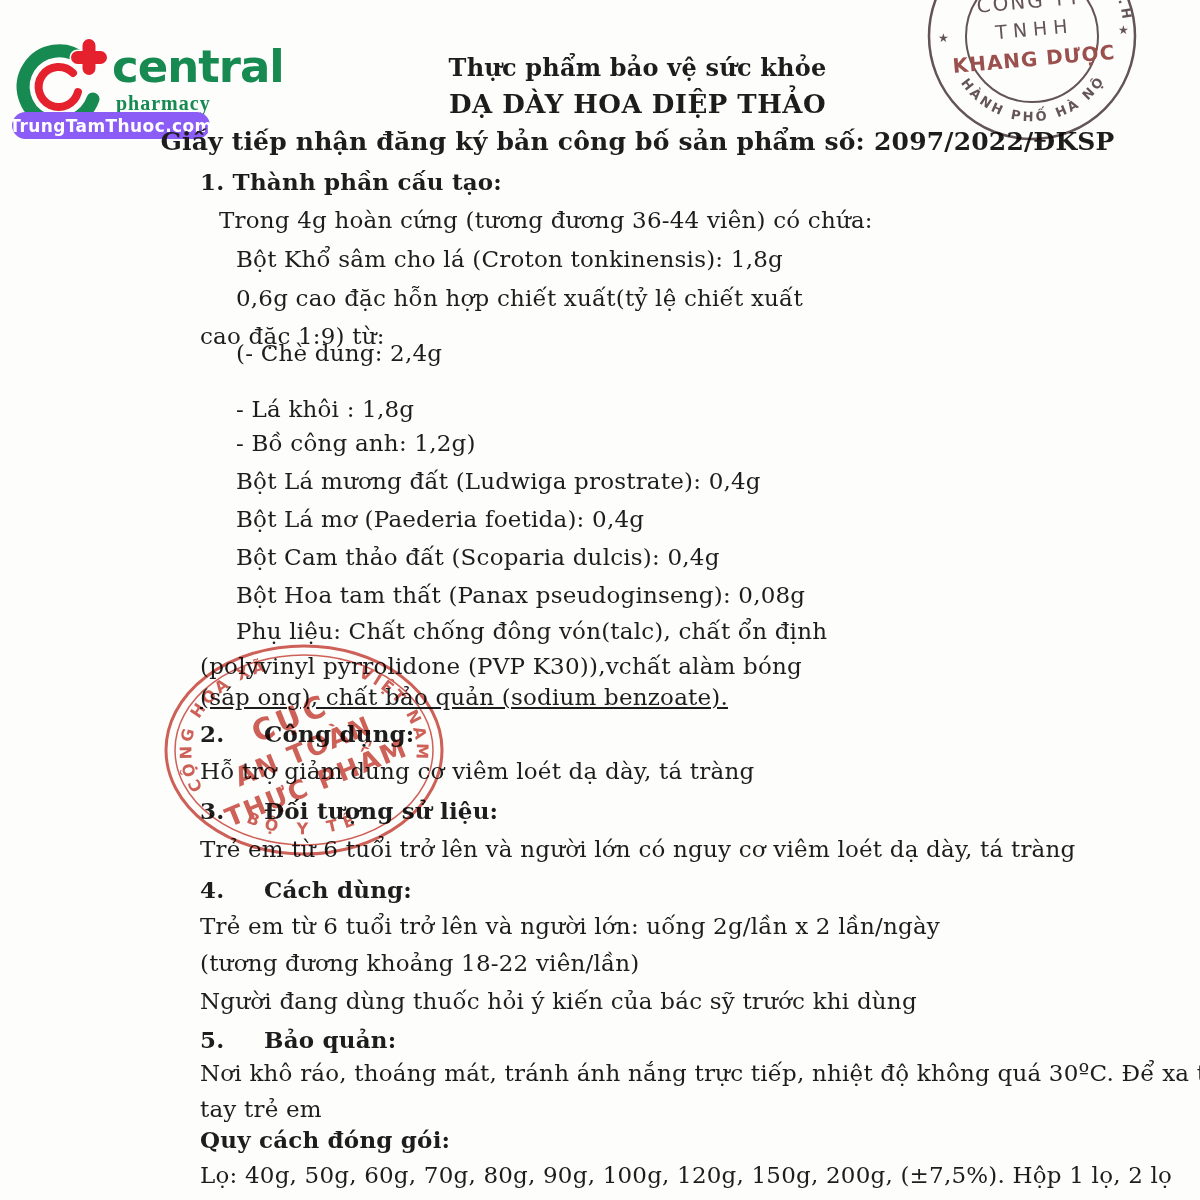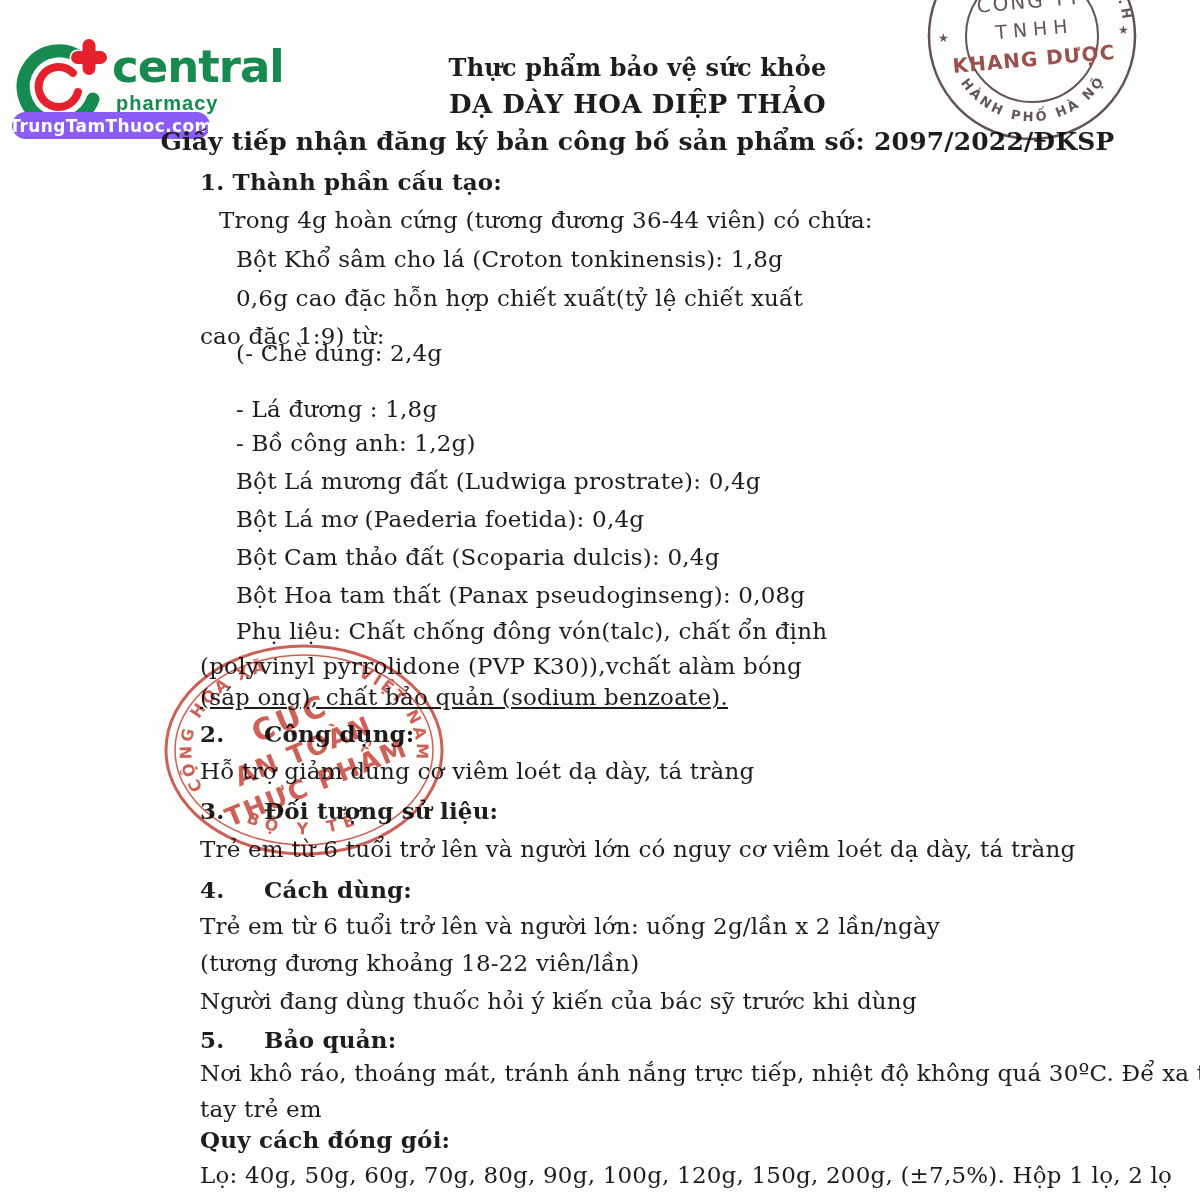--- a/index.html
+++ b/index.html
@@ -14,21 +14,21 @@
   .ind2{left:236px;}
   .bold{font-weight:bold;}
   .center{left:150px;width:975px;text-align:center;}
   .hnum{display:inline-block;width:64px;}
 
   
   #logo{position:absolute;left:8px;top:28px;width:210px;height:115px;text-align:center;}
   #logo-icon{position:absolute;left:4px;top:6px;width:100px;height:100px;}
   #logo-brand{position:absolute;left:104px;top:16px;font-family:"DejaVu Sans","Liberation Sans",sans-serif;
       font-weight:bold;font-size:45px;color:#168a50;letter-spacing:-1px;line-height:1;}
-  #logo-sub{position:absolute;left:108px;top:64px;font-family:Liberation Sans, sans-serif;
+  #logo-sub{position:absolute;left:108px;top:64px;font-family:Liberation Serif, serif;
       font-weight:bold;font-size:20px;color:#168a50;letter-spacing:1px;}
   #logo-pill{position:absolute;left:4px;top:84px;width:198px;height:27px;background:#8b5cf6;
       border-radius:14px;display:flex;align-items:center;justify-content:center;}
   #logo-pill span{font-family:"DejaVu Sans","Liberation Sans",sans-serif;font-weight:bold;
       font-size:17px;color:#ffffff;letter-spacing:.4px;}
 
   
   .stamp{position:absolute;mix-blend-mode:multiply;pointer-events:none;}
   .stamp-company{left:920px;top:-72px;width:225px;height:235px;opacity:.92;}
   .stamp-company circle{fill:none;stroke:#564549;stroke-width:2.5;}
@@ -74,21 +74,21 @@
   <div class="line bold center" style="top:89px;font-size:26px;letter-spacing:.5px;">DẠ DÀY HOA DIỆP THẢO</div>
   <div class="line bold center" style="top:53px;font-size:24px;">Thực phẩm bảo vệ sức khỏe</div>
   <div class="line bold center" style="top:127px;font-size:25px;">Giấy tiếp nhận đăng ký bản công bố sản phẩm số: 2097/2022/ĐKSP</div>
 
   <div class="line bold" style="top:168px;">1. Thành phần cấu tạo:</div>
   <div class="line ind1" style="top:207px;">Trong 4g hoàn cứng (tương đương 36-44 viên) có chứa:</div>
   <div class="line ind2" style="top:246px;">Bột Khổ sâm cho lá (Croton tonkinensis): 1,8g</div>
   <div class="line ind2" style="top:285px;">0,6g cao đặc hỗn hợp chiết xuất(tỷ lệ chiết xuất</div>
   <div class="line" style="top:323px;">cao đặc 1:9) từ:</div>
   <div class="line ind2" style="top:340px;">(- Chè dung: 2,4g</div>
-  <div class="line ind2" style="top:396px;">- Lá đương : 1,8g</div>
+  <div class="line ind2" style="top:396px;">- Lá khôi : 1,8g</div>
   <div class="line ind2" style="top:430px;">- Bồ công anh: 1,2g)</div>
   <div class="line ind2" style="top:468px;">Bột Lá mương đất (Ludwiga prostrate): 0,4g</div>
   <div class="line ind2" style="top:506px;">Bột Lá mơ (Paederia foetida): 0,4g</div>
   <div class="line ind2" style="top:544px;">Bột Cam thảo đất (Scoparia dulcis): 0,4g</div>
   <div class="line ind2" style="top:582px;text-align:center;">Bột Hoa tam thất (Panax pseudoginseng): 0,08g</div>
   <div class="line ind2" style="top:618px;">Phụ liệu: Chất chống đông vón(talc), chất ổn định</div>
   <div class="line" style="top:653px;">(polyvinyl pyrrolidone (PVP K30)),vchất alàm bóng</div>
   <div class="line" style="top:684px;text-decoration:underline;">(sáp ong), chất bảo quản (sodium benzoate).</div>
 
   <div class="line bold" style="top:720px;"><span class="hnum">2.</span><span>Công dụng:</span></div>

